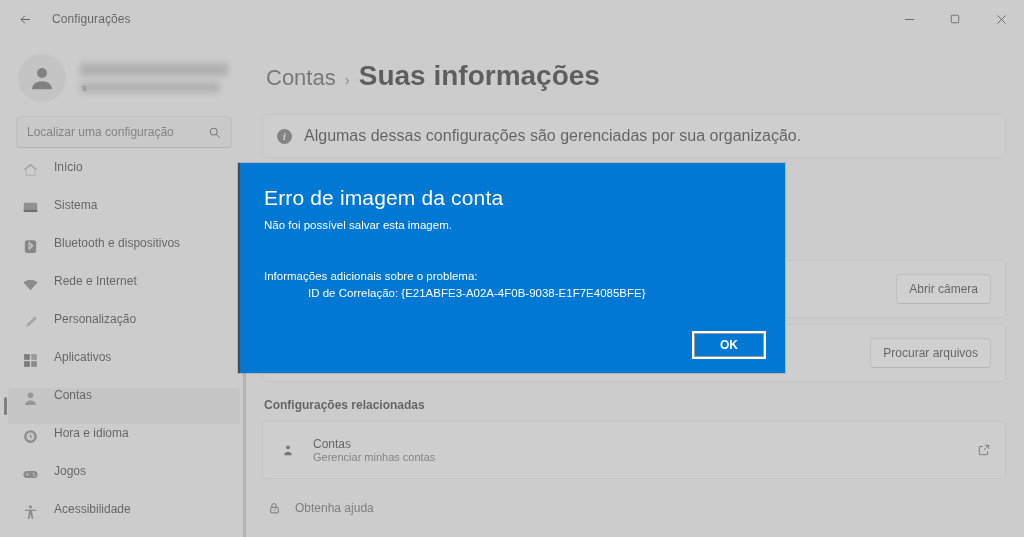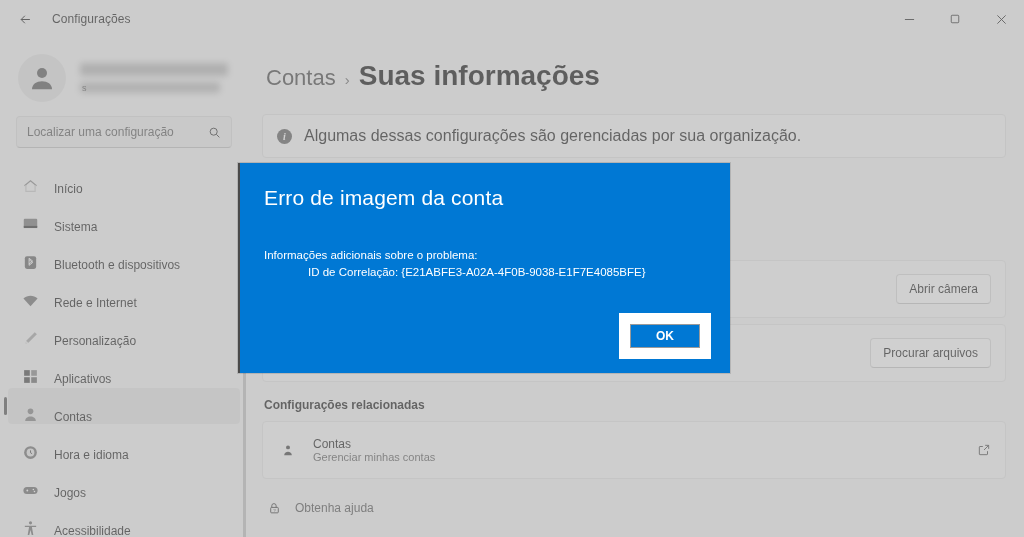--- a/index.html
+++ b/index.html
@@ -81,21 +81,21 @@
     flex:1; border:none; outline:none; background:transparent;
     font-family:inherit; font-size:12px; color:#1b1b1b;
   }
   .search input::placeholder { color:#5c5c5c; }
   .search .sicon { color:#333; display:flex; }
 
   .navlist { flex:1; overflow:hidden; padding-top:2px; position:relative; }
   .navitem {
     height:36px; margin:0 8px 2px 8px;
     border-radius:4px;
-    display:flex; align-items:flex-end;
+    display:flex; align-items:flex-start;
     position:relative; padding-left:12px;
   }
   .navitem.sel { background:#e5e5e5; }
   .navitem.sel::before {
     content:""; position:absolute; left:-4px; top:9px;
     width:3px; height:18px; border-radius:2px; background:#0067c0;
   }
   .navicon {
     width:20px; height:20px; flex:0 0 20px;
     display:flex; align-items:center; justify-content:center;
@@ -174,42 +174,42 @@
   .links { margin-top:16px; padding-left:4px; }
   .link {
     display:flex; align-items:center; gap:13px;
     height:26px; color:#2a55a8; font-size:12px;
   }
   .link .lico { color:#2a2a2a; display:flex; width:16px; justify-content:center; }
 
   
   .dlg {
     position:absolute; left:238px; top:163px;
-    width:492px; height:210px;
+    width:547px; height:210px;
     background:#0078d4;
     border-left:2px solid #4a4a4a;
     z-index:40;
     box-shadow:0 0 0 1px rgba(0,0,0,.12);
   }
   .dlg-title {
     font-size:21px; font-weight:400; color:#fff;
     padding:23px 0 0 24px; letter-spacing:.15px;
   }
   .dlg-sub {
     font-size:11.5px; color:#fff;
     padding:9px 0 0 24px;
   }
   .dlg-block { padding:37px 0 0 24px; }
   .dlg-line { font-size:11.5px; color:#fff; line-height:1.45; }
   .dlg-line.ind { padding-left:44px; }
   .dlg-actions {
     position:absolute; right:19px; bottom:14px;
   }
   .okwrap {
-    padding:11px; background:#fff;
+    padding:2px; background:#fff;
     display:inline-block;
   }
   .okbtn {
     min-width:70px; height:24px; padding:0 18px;
     background:#0078d4; color:#fff;
     border:1px solid #9a9a9a;
     font-family:inherit; font-size:12px; font-weight:700;
     display:flex; align-items:center; justify-content:center;
   }
 
@@ -452,20 +452,21 @@
       </div>
 
     </div>
   </div>
 </div>
 
 <div class="scrim"></div>
 
 <div class="dlg">
   <div class="dlg-title">Erro de imagem da conta</div>
+  <div class="dlg-sub">Não foi possível salvar esta imagem.</div>
   <div class="dlg-block">
     <div class="dlg-line">Informações adicionais sobre o problema:</div>
     <div class="dlg-line ind">ID de Correlação: {E21ABFE3-A02A-4F0B-9038-E1F7E4085BFE}</div>
   </div>
   <div class="dlg-actions">
     <span class="okwrap">
       <button class="okbtn">OK</button>
     </span>
   </div>
 </div>

